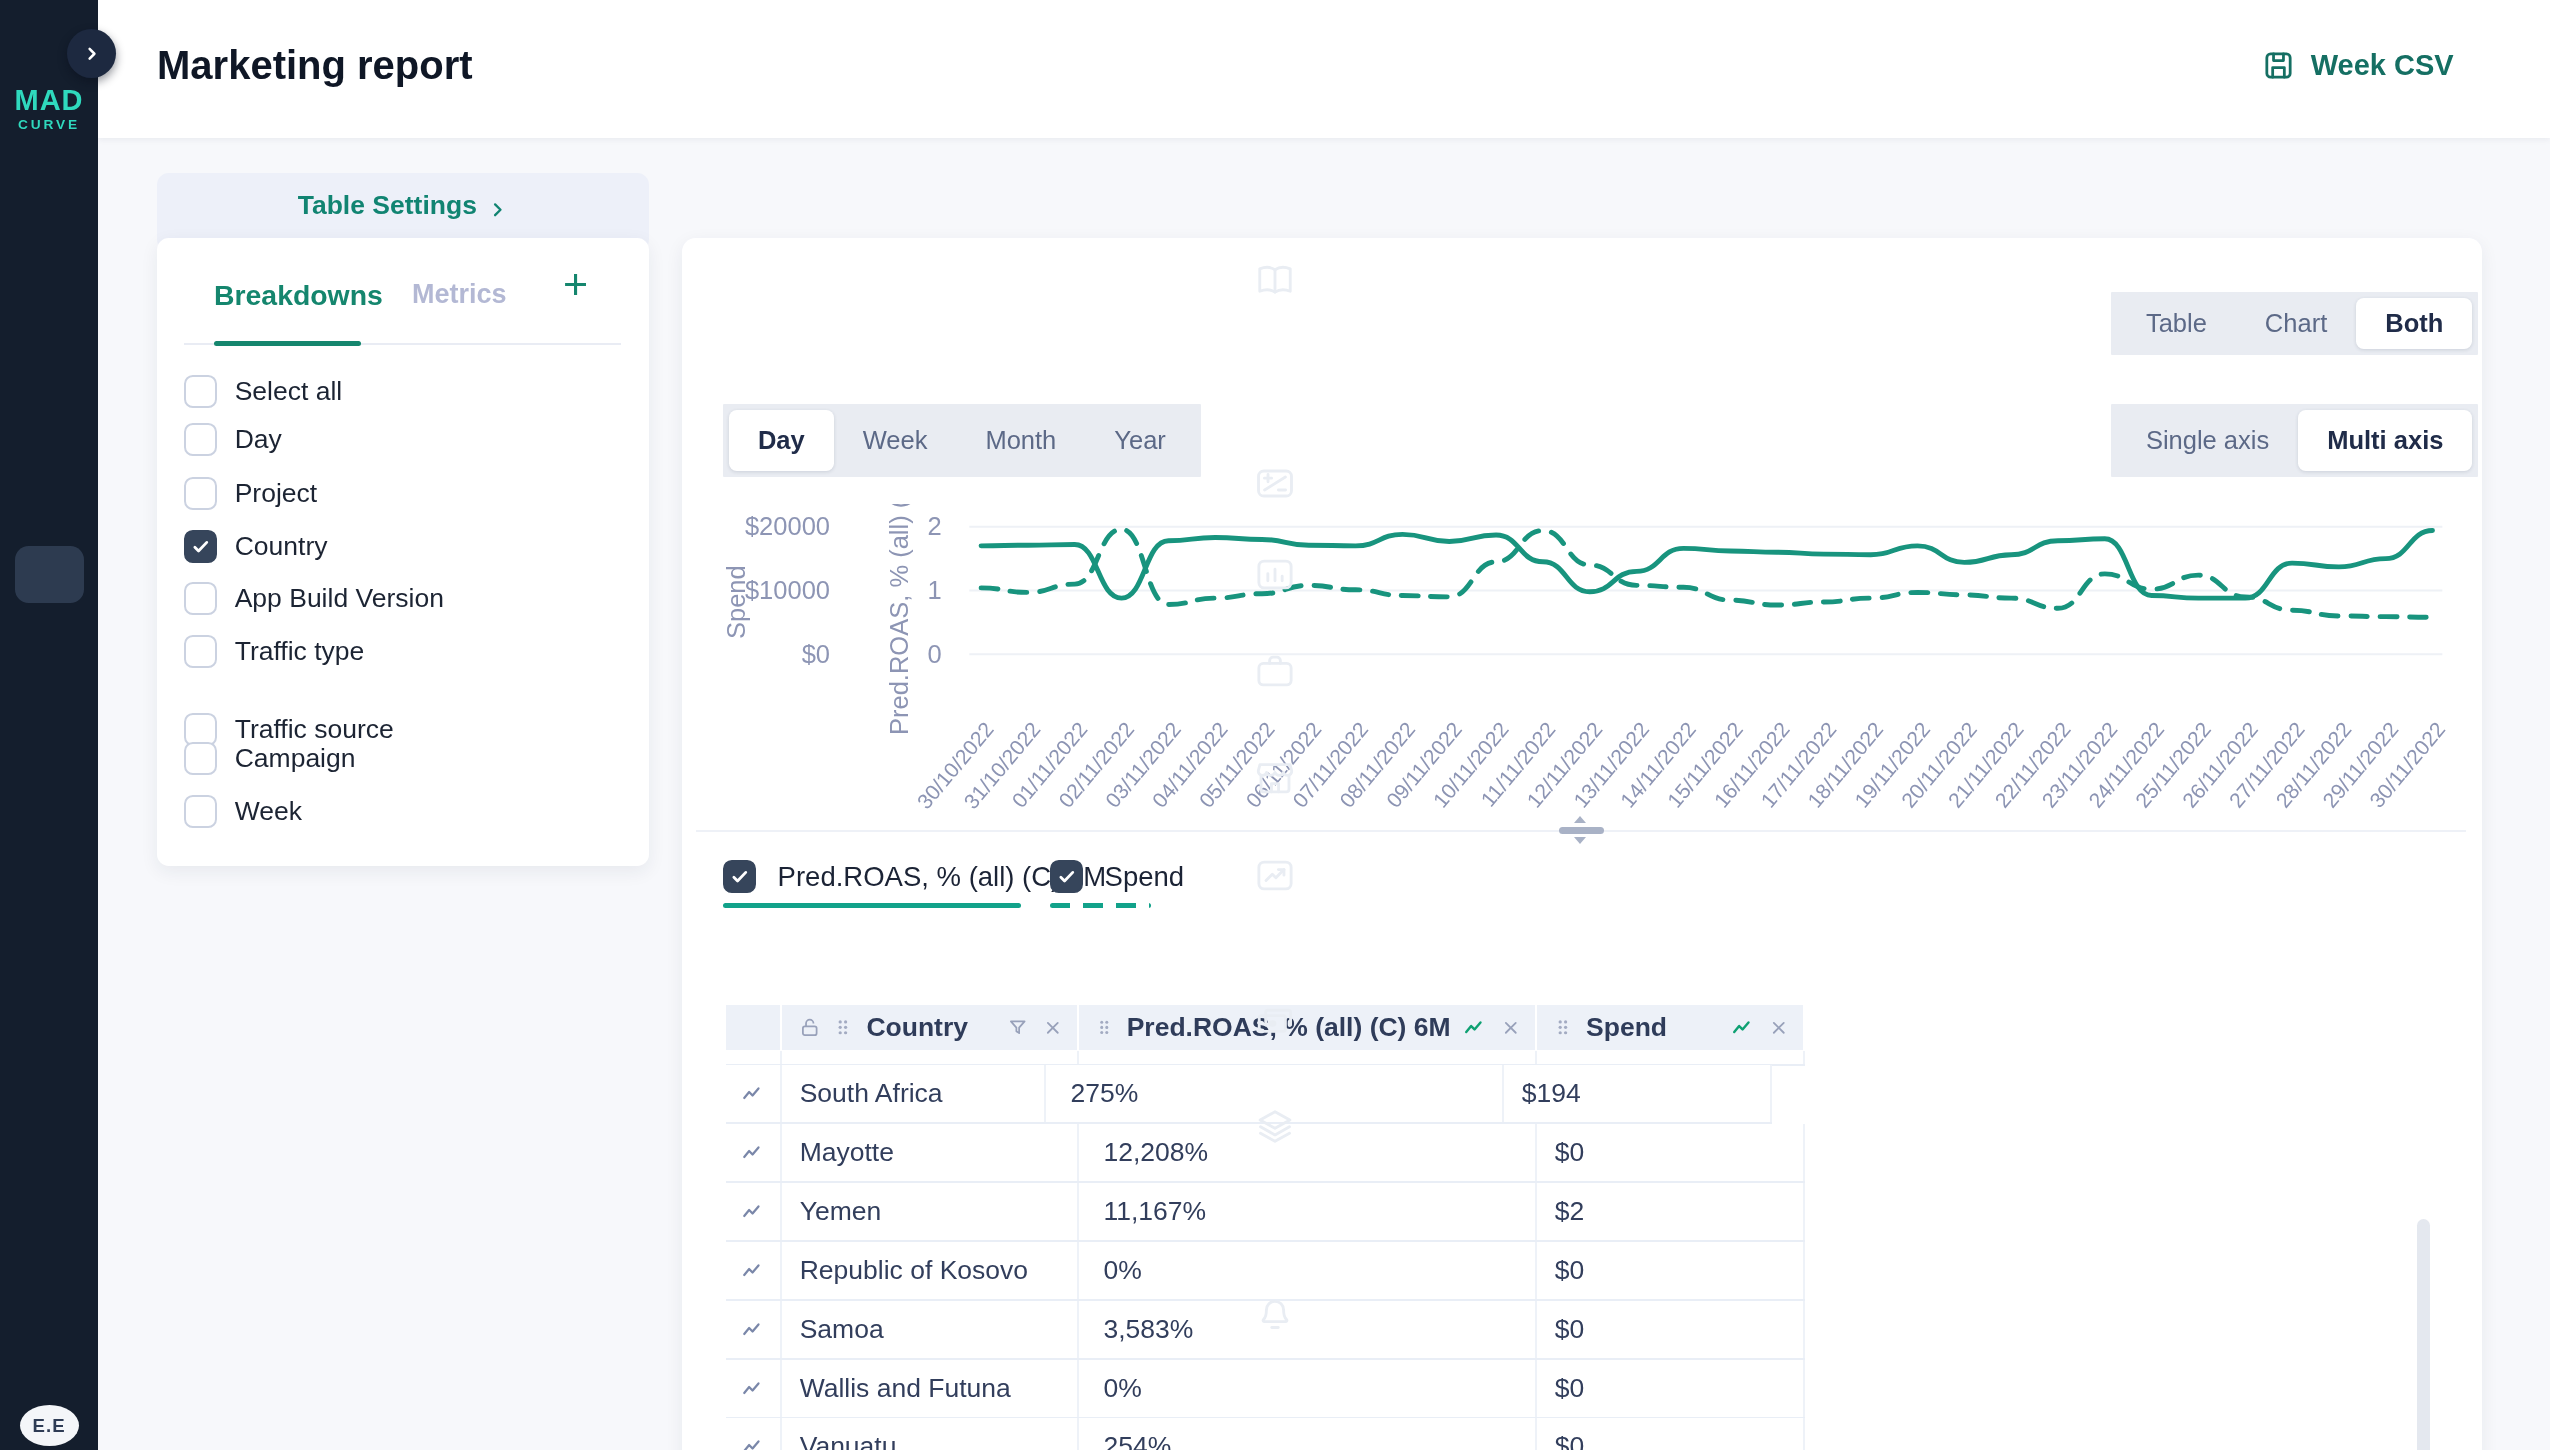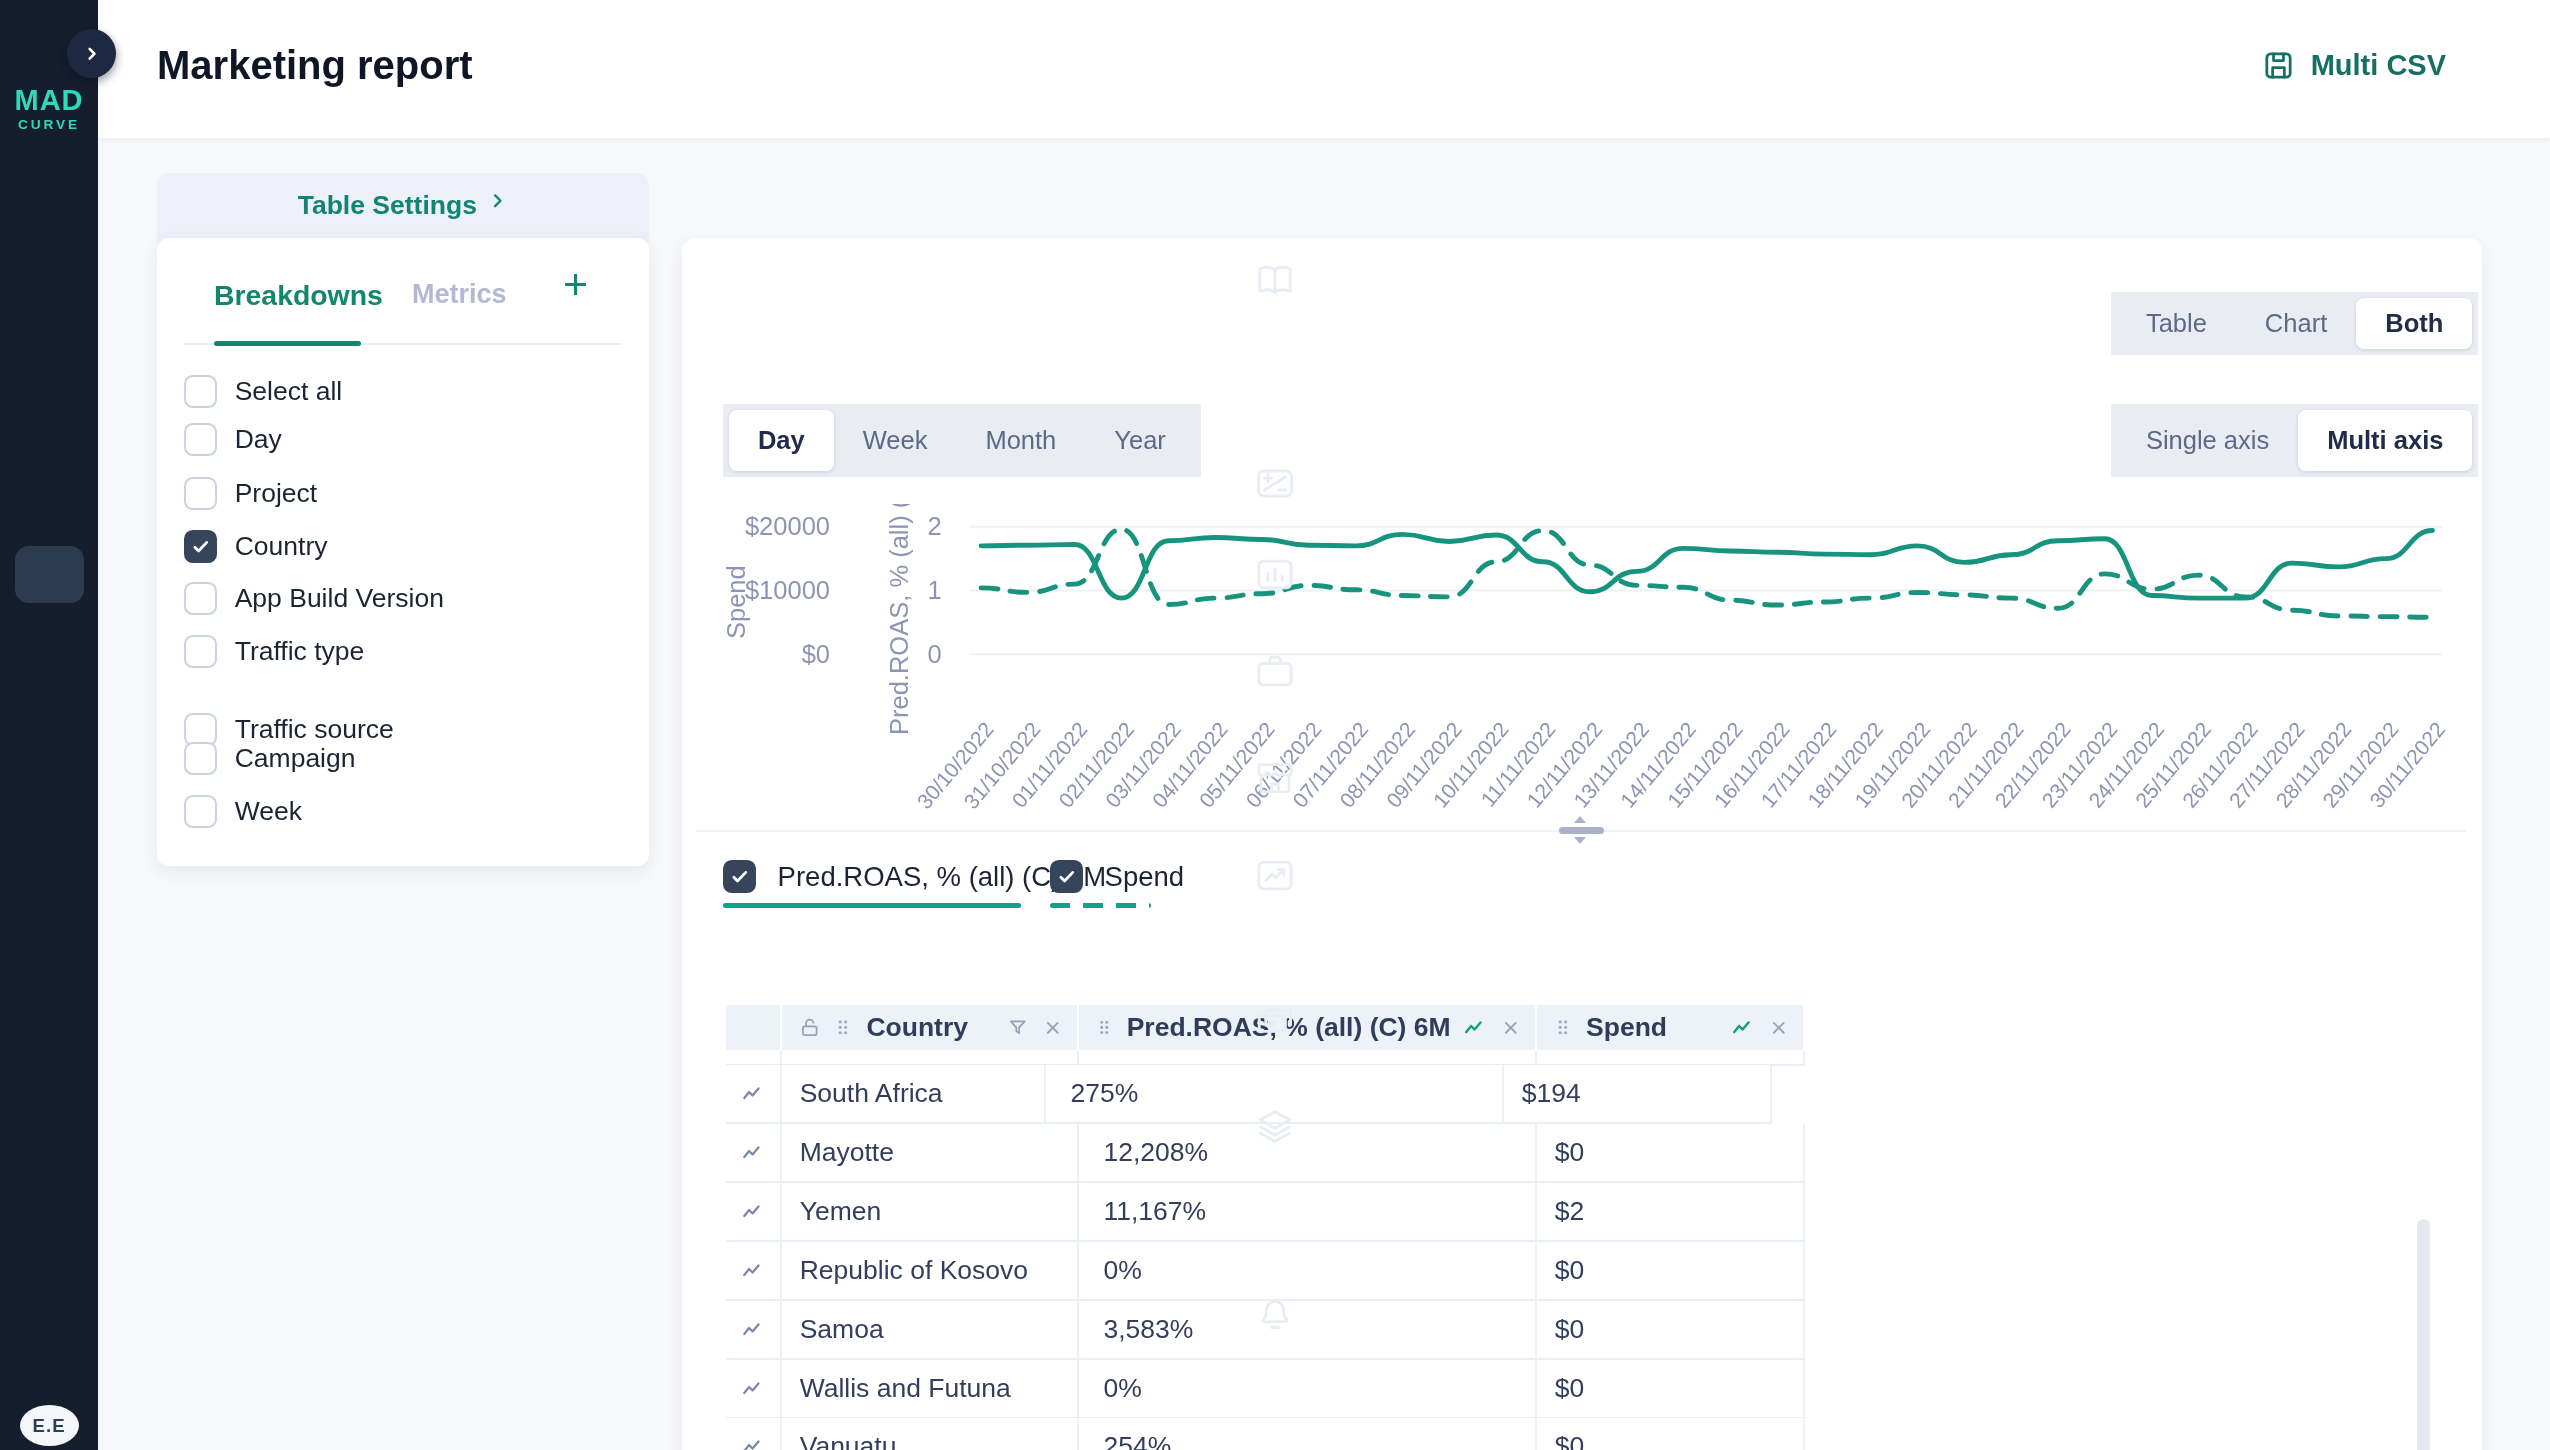--- a/index.html
+++ b/index.html
@@ -25,21 +25,21 @@
     font-size:18.6px;font-weight:700;color:#2e3c55;letter-spacing:1px;}
   
   .header-bar{left:98px;top:0;width:2452px;height:138px;background:#ffffff;
     box-shadow:0 2px 5.9px rgba(25,35,65,.06);z-index:2;}
   .page-title{left:157px;top:43px;font-size:40px;font-weight:650;color:#0f1726;z-index:3;}
   .save-csv{left:2261px;top:48px;display:flex;align-items:center;gap:14.7px;z-index:3;
     color:#156f63;font-size:29px;font-weight:600;cursor:pointer;}
   
   .settings-banner{left:157px;top:173px;width:492px;height:78px;background:#edf0f9;border-radius:11.8px;z-index:2;
     display:flex;align-items:flex-start;justify-content:center;cursor:pointer;}
-  .settings-banner-inner{margin-top:16.7px;display:flex;align-items:flex-start;gap:9.8px;
+  .settings-banner-inner{margin-top:16.7px;display:flex;align-items:flex-end;gap:9.8px;
     color:#118472;font-size:26.5px;font-weight:600;}
   .settings-card{left:157px;top:238px;width:492px;height:628px;background:#fff;border-radius:11.8px;
     box-shadow:0 5.9px 17.7px rgba(25,39,70,.07);z-index:3;}
   .tab-breakdowns{left:214px;top:279px;font-size:28.4px;font-weight:700;color:#15866e;z-index:4;cursor:pointer;}
   .tab-metrics{left:412px;top:279px;font-size:27px;font-weight:600;color:#b3b8d4;z-index:4;cursor:pointer;}
   .tab-add{left:563px;top:263px;font-size:43px;font-weight:400;color:#15866e;z-index:4;cursor:pointer;line-height:1;}
   .tab-underline-track{left:184px;top:343px;width:437px;height:2px;background:#e9ecf4;z-index:4;}
   .tab-underline-active{left:214px;top:341px;width:147px;height:4.9px;border-radius:2.9px;background:#15866e;z-index:5;}
   .cb-row{left:184px;width:432px;height:35px;display:flex;align-items:center;gap:17.7px;z-index:4;cursor:pointer;}
   .cb-box{width:33px;height:33px;border-radius:8.8px;border:2px solid #cbd2e1;background:#fff;box-sizing:border-box;
@@ -185,21 +185,21 @@
 <div class="abs header-bar"></div>
 <div class="abs page-title">Marketing report</div>
 <div class="abs save-csv">
   <svg width="35" height="35" viewBox="0 0 24 24">
     <g fill="none" stroke="#156f63" stroke-width="1.9" stroke-linecap="round" stroke-linejoin="round">
       <rect x="4" y="4" width="16" height="16" rx="2.6"></rect>
       <path d="M8.6 4v4.6h6.8V4"></path>
       <path d="M8 20v-6.6h8V20"></path>
     </g>
   </svg>
-  <span>Multi CSV</span>
+  <span>Week CSV</span>
 </div>
 
 <div class="abs settings-banner">
   <div class="settings-banner-inner">
     <span>Table Settings</span>
     <svg width="21.6" height="21.6" viewBox="0 0 24 24">
         <path d="M9 6l6 6-6 6" fill="none" stroke="#118472" stroke-width="2.6" stroke-linecap="round" stroke-linejoin="round"></path>
       </svg>
   </div>
 </div>

